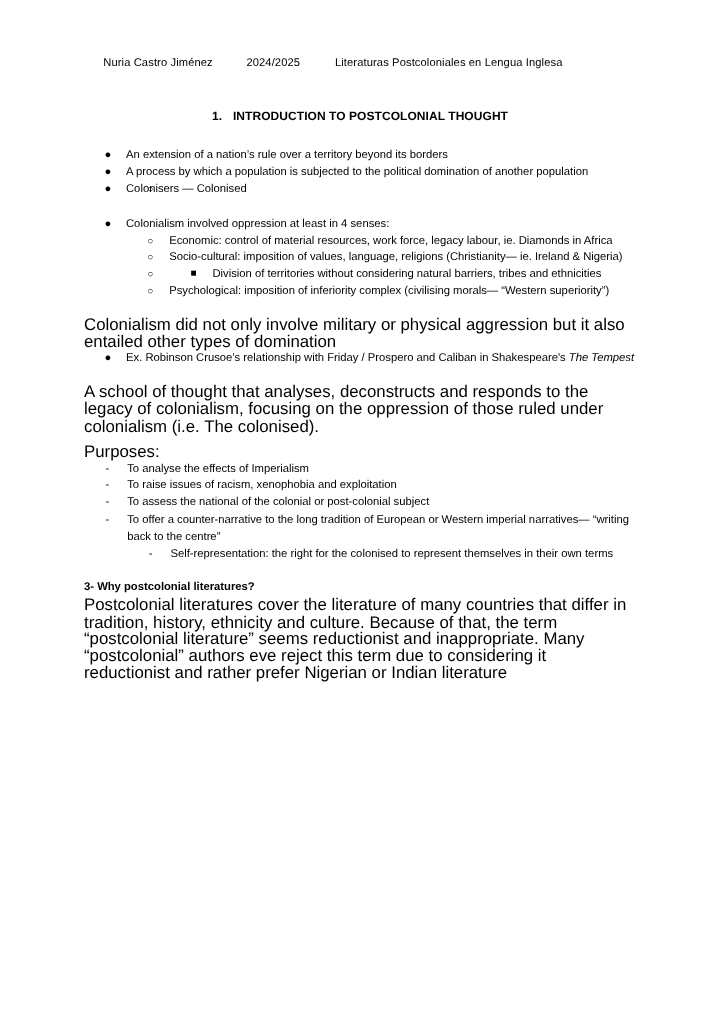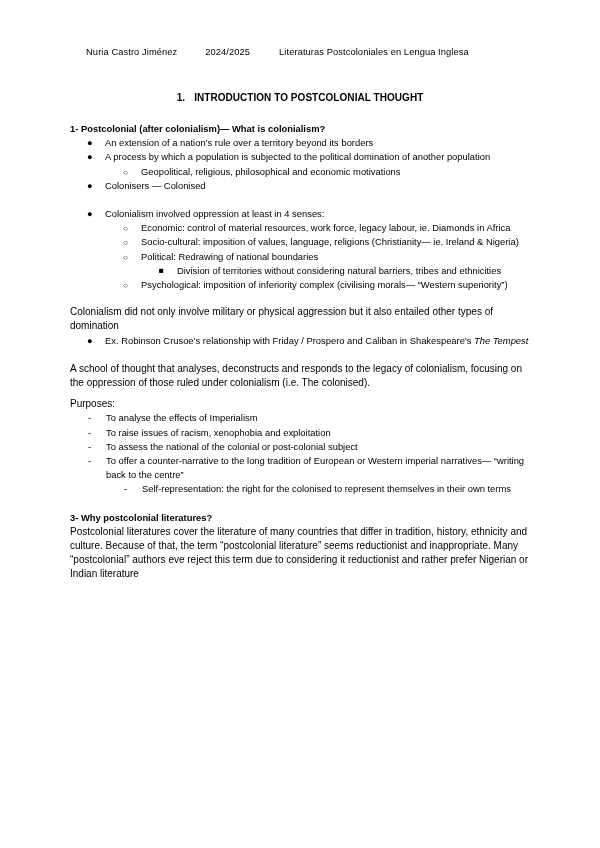--- a/index.html
+++ b/index.html
@@ -52,21 +52,21 @@
   .doc-title .tnum { margin-right: 9px; }
 
   
   .sec-heading {
     font-size: 9.4px;
     font-weight: bold;
     line-height: 14.2px;
     margin: 0;
   }
   .para {
-    font-size: 10px;
+    font-size: 14px;
     line-height: 14.2px;
     margin: 0;
   }
   .spacer-sm { height: 7px; }
   .spacer-md { height: 13px; }
   .spacer-lg { height: 14px; }
 
   .underlined { }
   .ital { font-style: italic; }
 
@@ -118,36 +118,34 @@
   <div class="content">
 
     <div class="doc-header">
       <span class="hdr-name">Nuria Castro Jiménez</span><span class="hdr-year">2024/2025</span><span class="hdr-course">Literaturas Postcoloniales en Lengua Inglesa</span>
     </div>
 
     <div class="doc-title">
       <span class="tnum">1.</span><span>INTRODUCTION TO POSTCOLONIAL THOUGHT</span>
     </div>
 
-    <div class="sec-heading">1- Postcolonial (after colonialism)— What is colonialism?</div>
 
     <ul class="lvl l1">
       <li class="item">
         <span class="marker">●</span>
         <span class="txt">An extension of a nation’s rule over a territory beyond its borders</span>
       </li>
       <li class="item">
         <span class="marker">●</span>
         <span class="txt">A process by which a population is subjected to the political domination of another population</span>
       </li>
     </ul>
     <ul class="lvl l2">
       <li class="item">
         <span class="marker">○</span>
-        <span class="txt">Geopolitical, religious, philosophical and economic motivations</span>
       </li>
     </ul>
     <ul class="lvl l1">
       <li class="item">
         <span class="marker">●</span>
         <span class="txt">Colonisers — Colonised</span>
       </li>
     </ul>
 
     <div class="spacer-lg"></div>
@@ -162,21 +160,20 @@
       <li class="item">
         <span class="marker">○</span>
         <span class="txt">Economic: control of material resources, work force, legacy labour, ie. Diamonds in Africa</span>
       </li>
       <li class="item">
         <span class="marker">○</span>
         <span class="txt">Socio-cultural: imposition of values, language, religions (Christianity— ie. Ireland &amp; Nigeria)</span>
       </li>
       <li class="item">
         <span class="marker">○</span>
-        <span class="txt">Political: Redrawing of national boundaries</span>
       </li>
     </ul>
     <ul class="lvl l3">
       <li class="item">
         <span class="marker">■</span>
       </li>
       <li class="item">
         <span class="marker">■</span>
         <span class="txt">Division of territories without considering natural barriers, tribes and ethnicities</span>
       </li>

